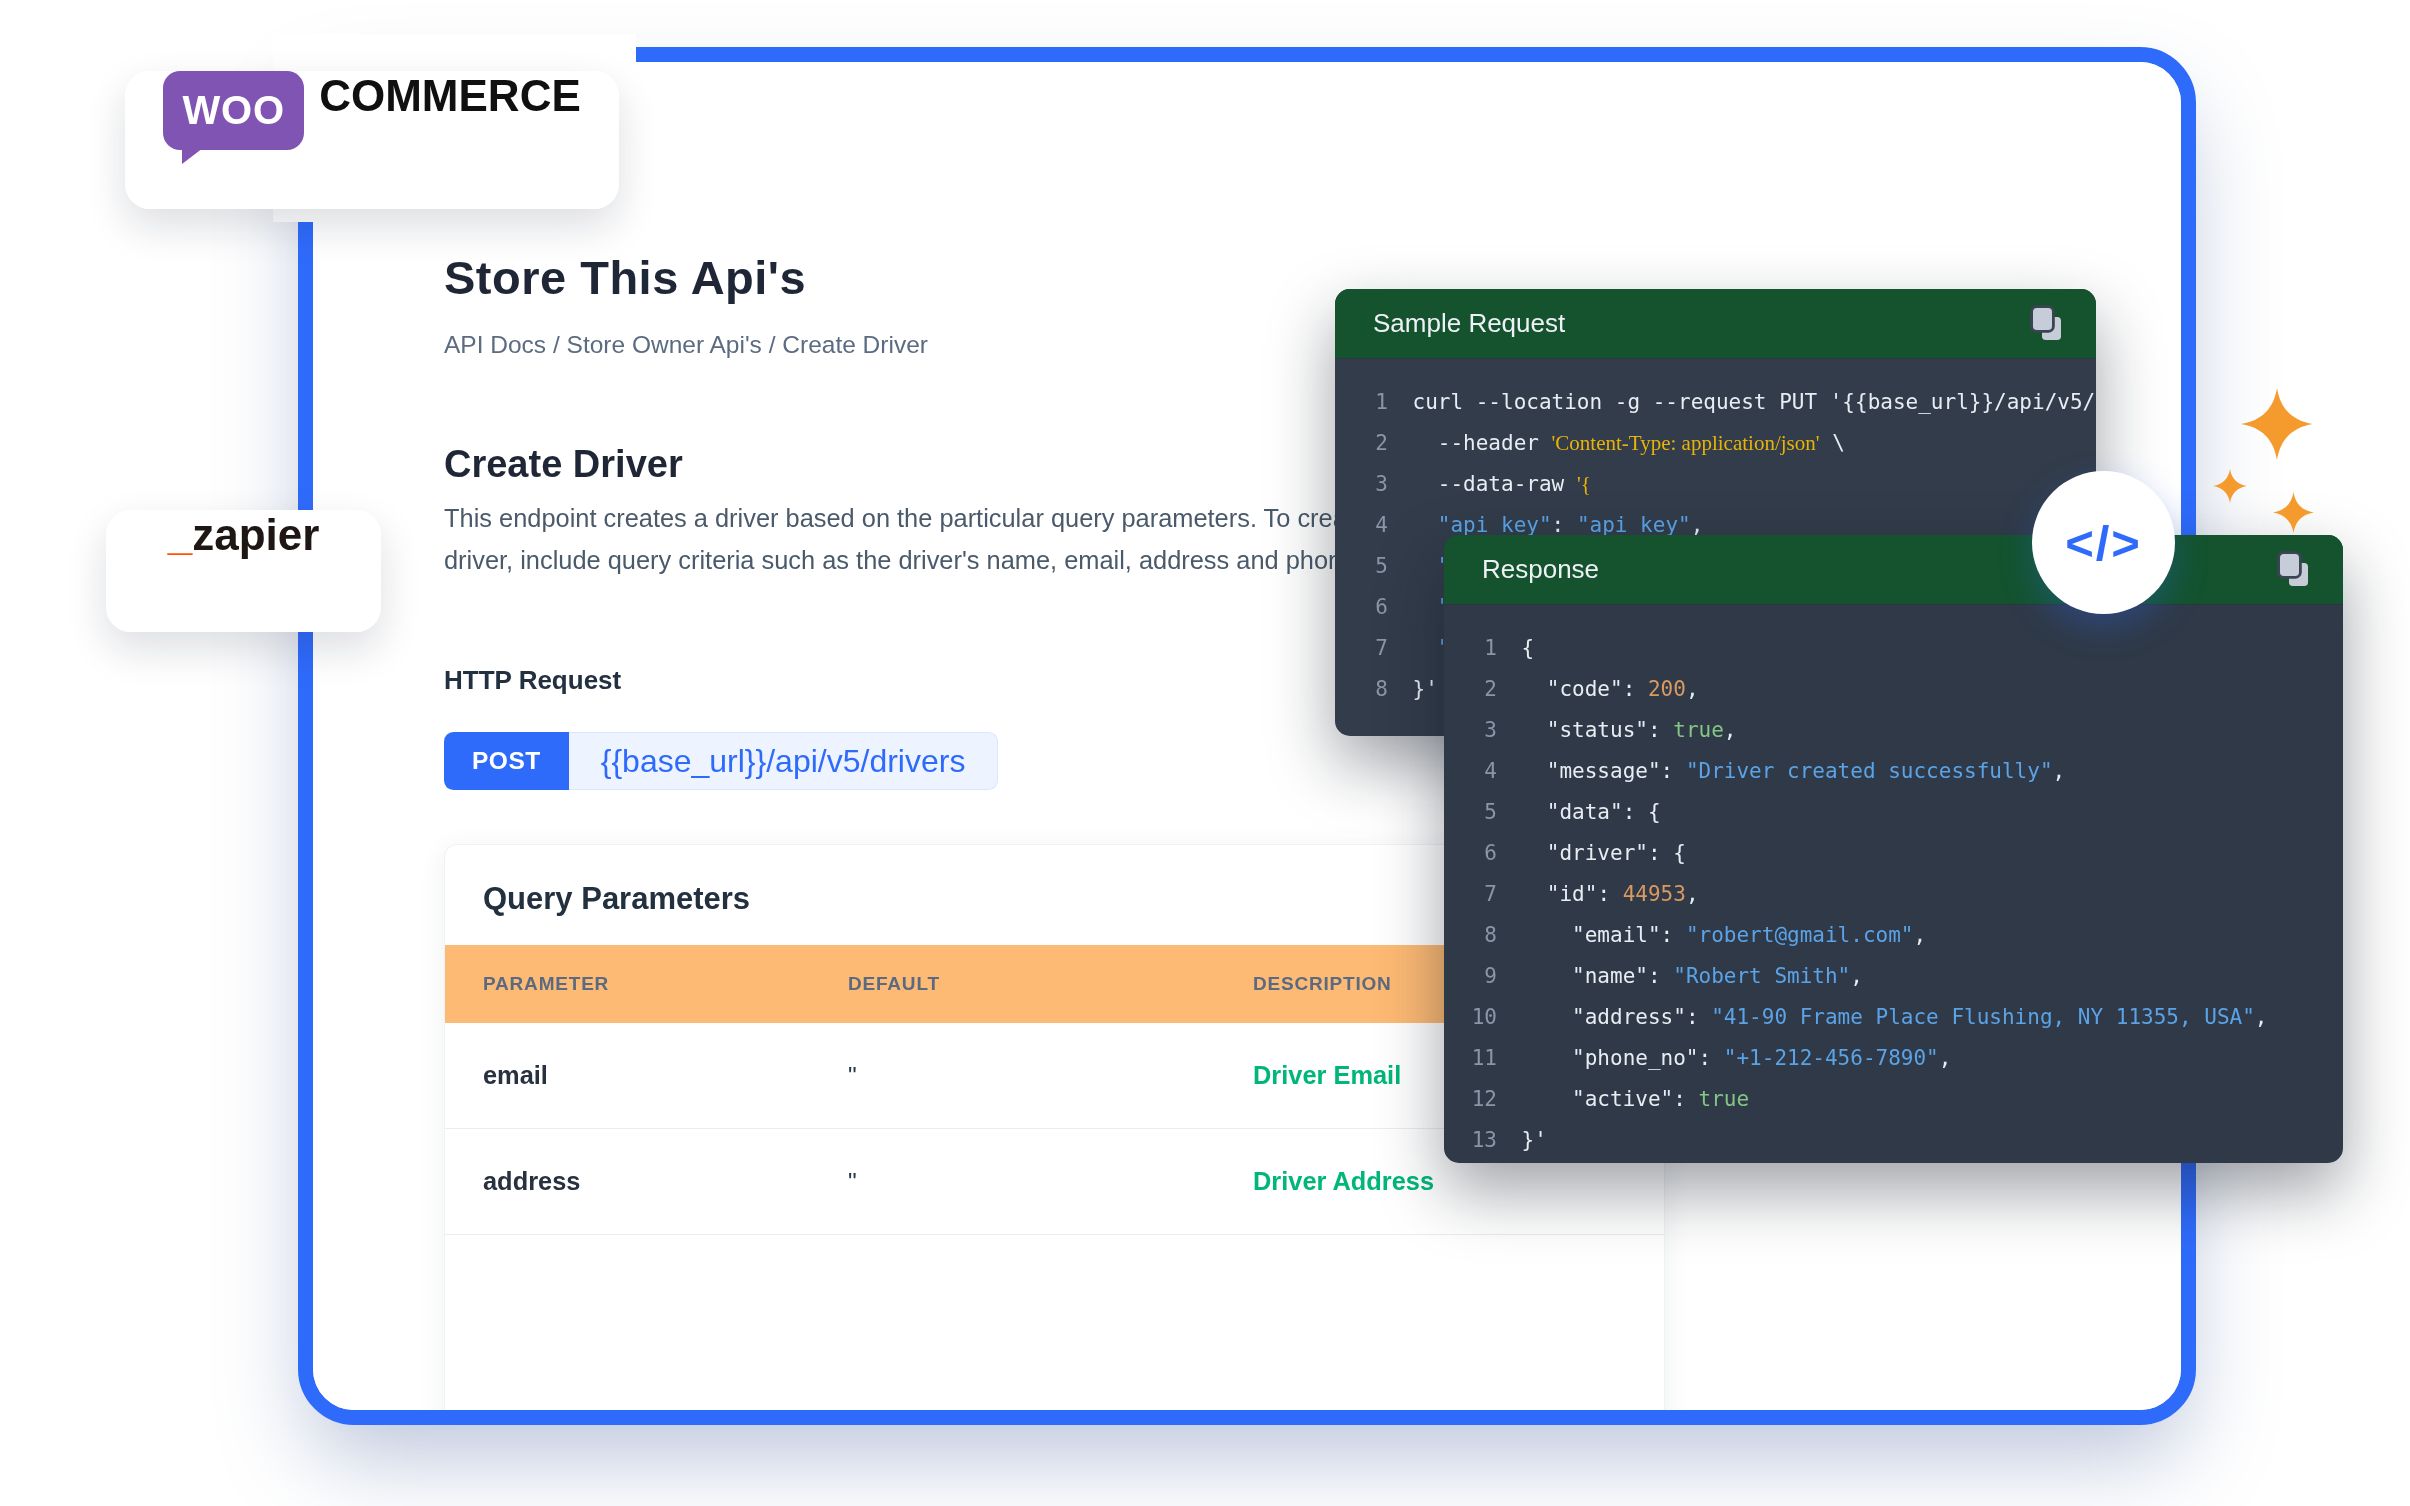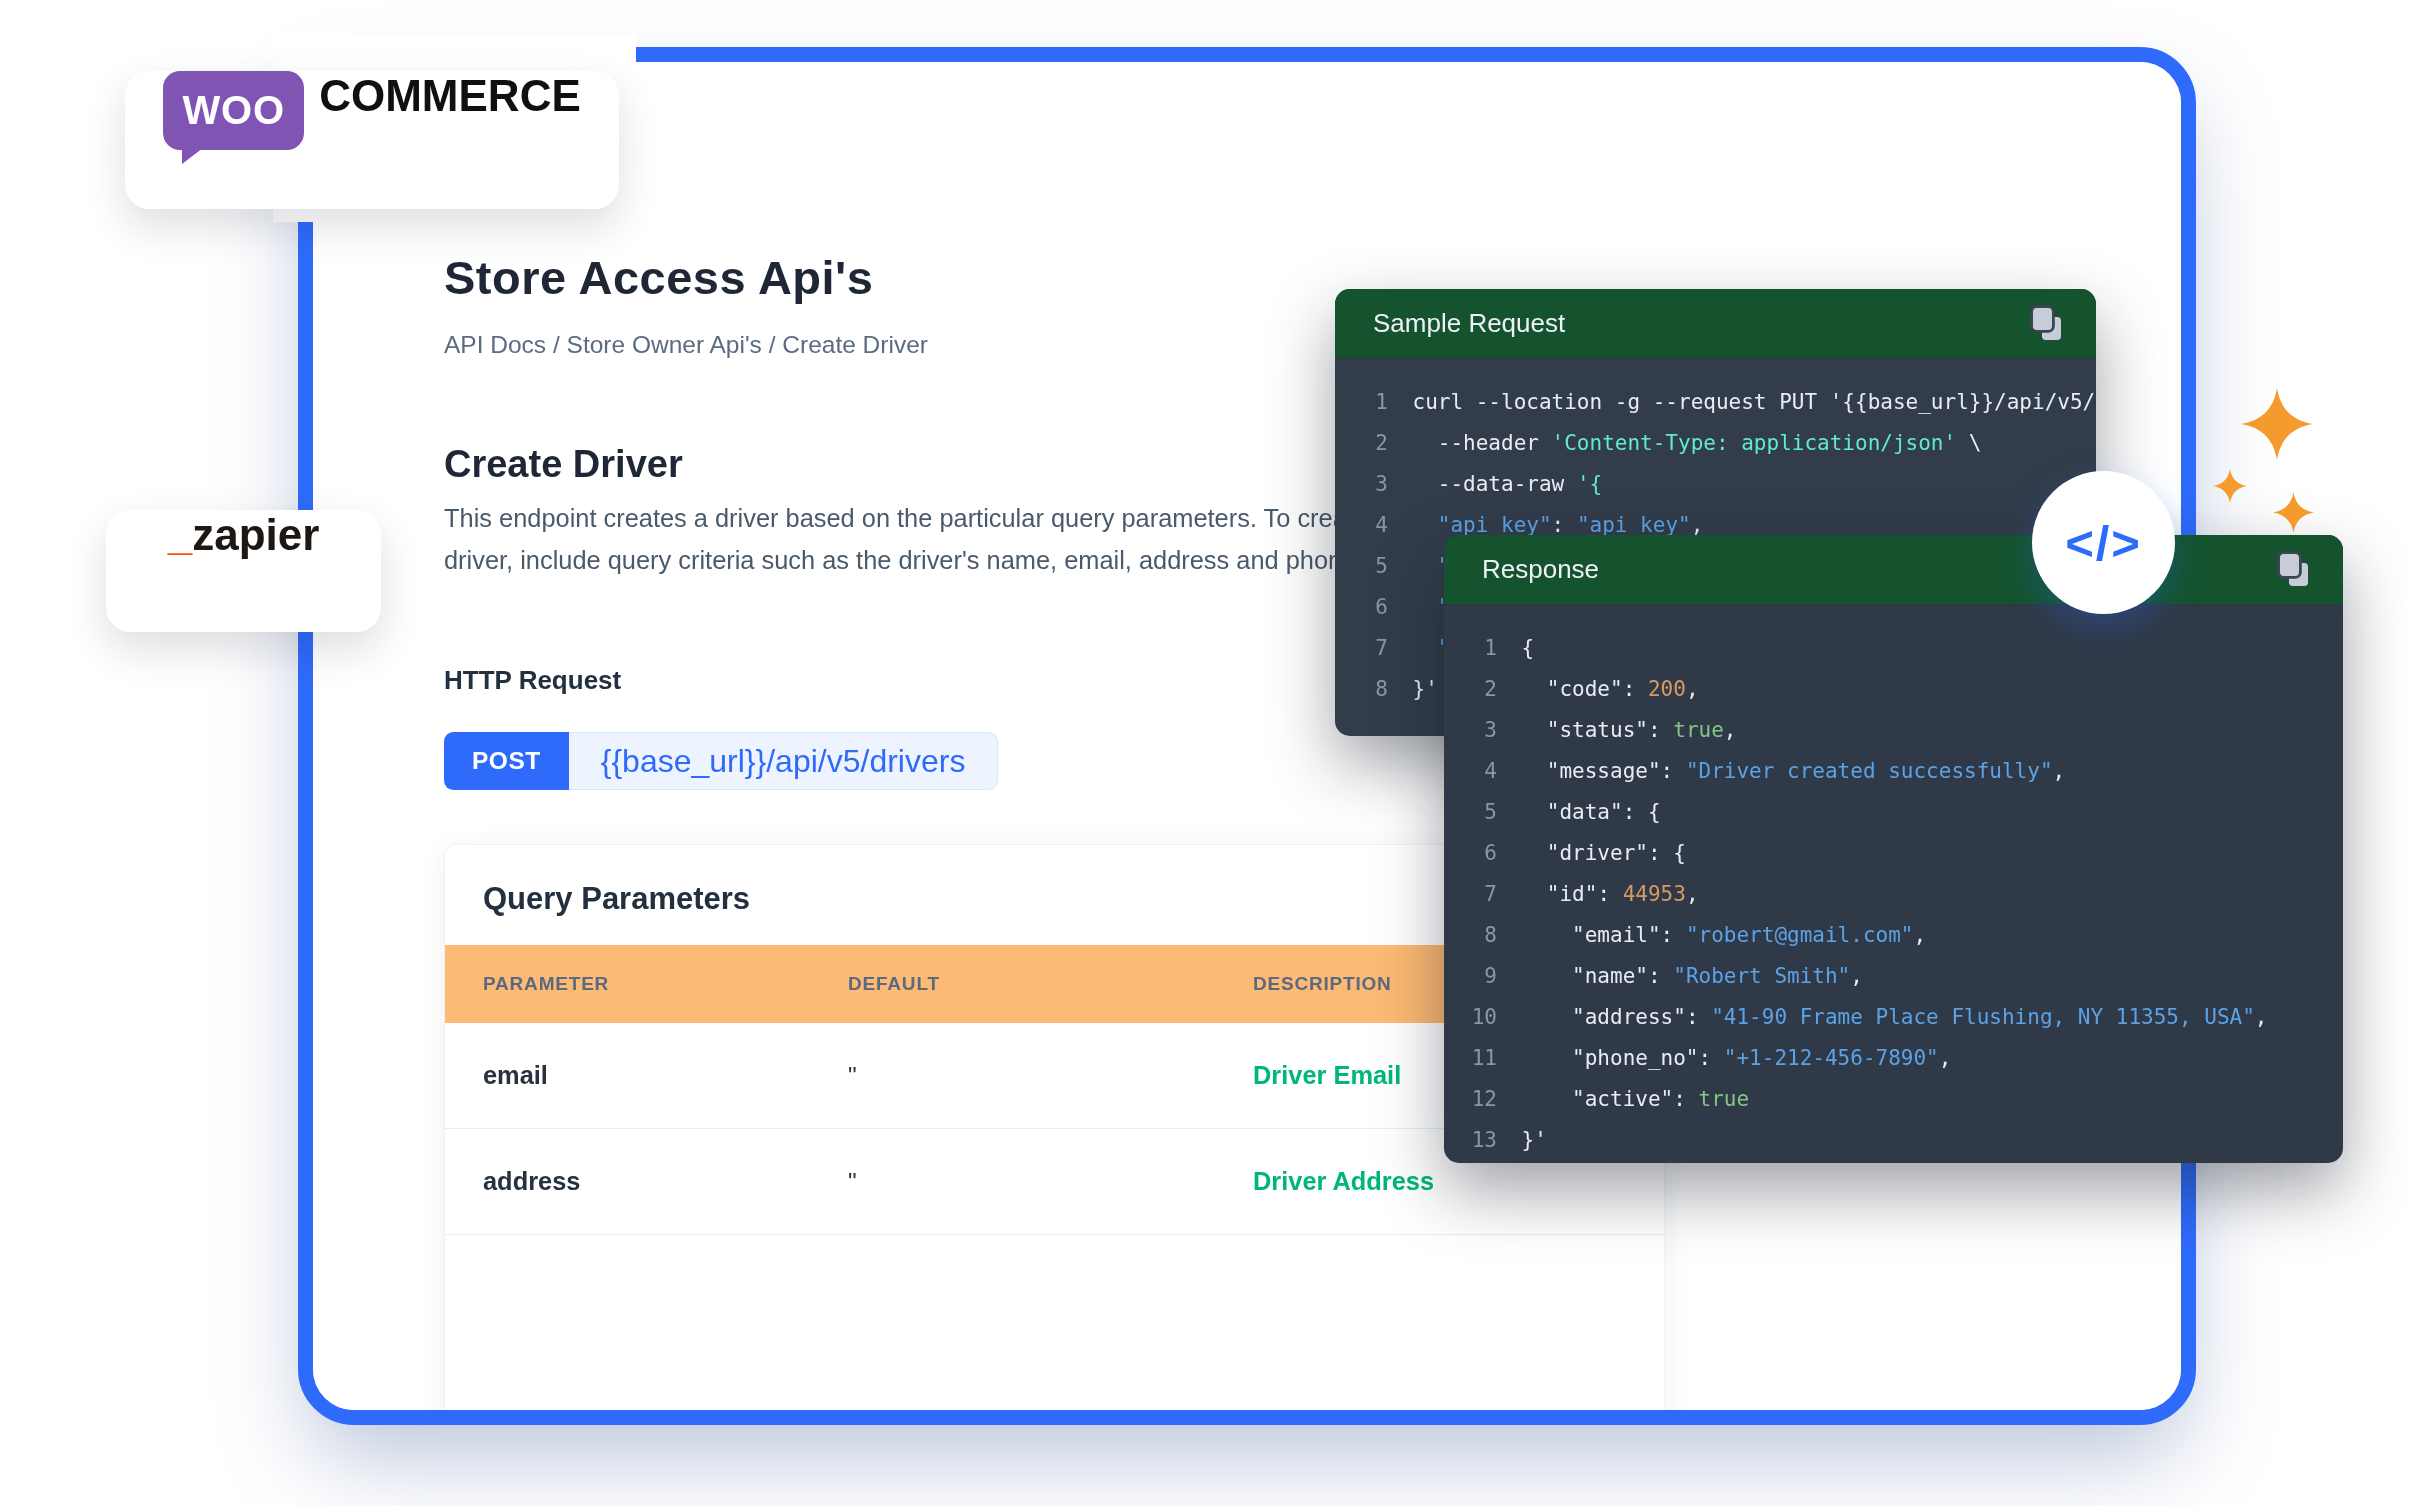--- a/index.html
+++ b/index.html
@@ -65,21 +65,21 @@
   .copy-btn{all:unset;cursor:pointer;display:flex;align-items:center;justify-content:center;width:38px;height:38px;}
   .copy-glyph{position:relative;width:28px;height:32px;display:block;}
   .copy-glyph::before{content:"";position:absolute;right:0;bottom:0;width:19px;height:22.6px;background:#c6cdd8;border-radius:3.8px;}
   .copy-glyph::after{content:"";position:absolute;left:0;top:0;width:19px;height:22.6px;background:#c6cdd8;border-radius:3.8px;
                      box-shadow:0 0 0 2.8px #3a4452;}
   .panel-code{padding-top:22.6px;}
   .code-line{display:flex;height:41px;line-height:41px;overflow:hidden;}
   .ln{flex:none;width:53px;text-align:right;margin-right:24.5px;color:#8b95a6;font-size:21px;}
   .lc{white-space:pre;font-size:21px;color:#e8edf4;}
   .tk-plain{color:#e8edf4;}
-  .tk-str{color:#5eead4;}
+  .tk-str{color:#eab308;font-family:Liberation Serif, serif;}
   .tk-key{color:#e8edf4;}
   .tk-num{color:#d99a62;}
   .tk-bool{color:#85c585;}
   .tk-strb{color:#5ba3e6;}
 
   
   .code-circle{position:absolute;left:2032px;top:471px;width:143px;height:143px;background:#ffffff;border-radius:50%;
                display:flex;align-items:center;justify-content:center;z-index:7;
                box-shadow:0 13px 34px rgba(47,107,251,.28);color:#2f6bfb;font-size:49px;font-weight:800;letter-spacing:1.9px;}
   .sparkle{position:absolute;fill:#f59b2e;z-index:8;}
@@ -87,21 +87,21 @@
   .s-small1{left:2213px;top:469px;width:34px;height:34px;}
   .s-small2{left:2273px;top:492px;width:41px;height:41px;}
 </style>
 </head>
 <body>
 
 <div class="page">
 
   <div class="frame">
     <div class="frame-clip">
-      <h1 class="doc-title">Store Access Api's</h1>
+      <h1 class="doc-title">Store This Api's</h1>
       <div class="breadcrumb">API Docs / Store Owner Api's / Create Driver</div>
       <h2 class="section-title">Create Driver</h2>
       <p class="desc">This endpoint creates a driver based on the particular query parameters. To create a specific driver, include query criteria such as the driver's name, email, address and phone number.</p>
       <div class="http-label">HTTP Request</div>
 
       <div class="endpoint-row">
         <span class="method">POST</span>
         <span class="endpoint">{{base_url}}/api/v5/drivers</span>
       </div>
 

